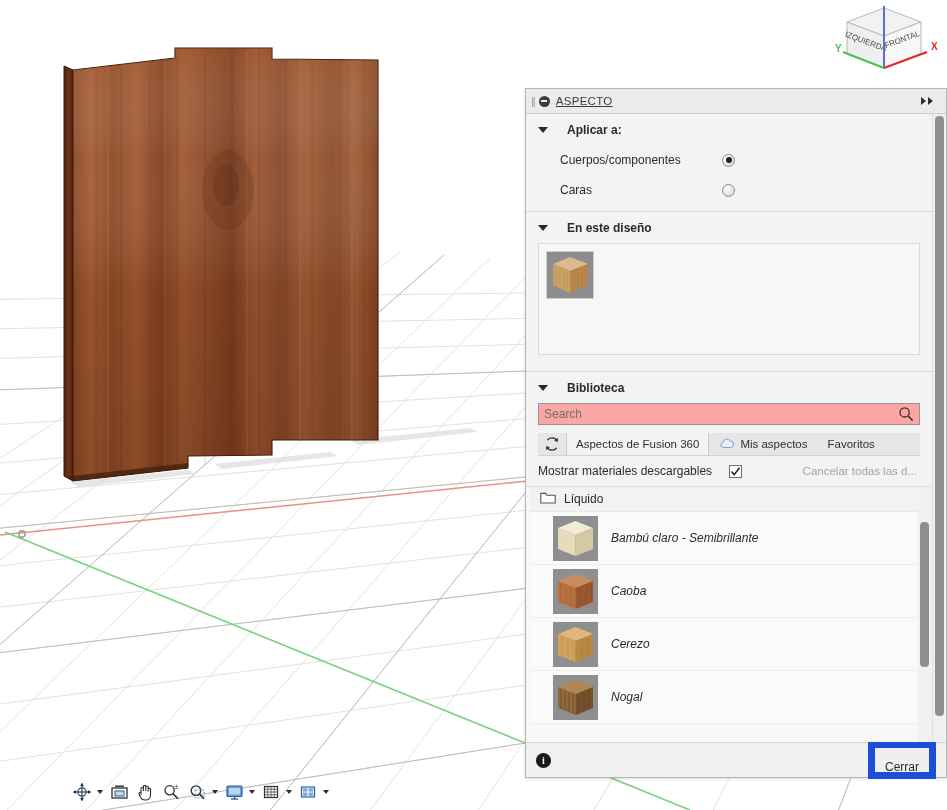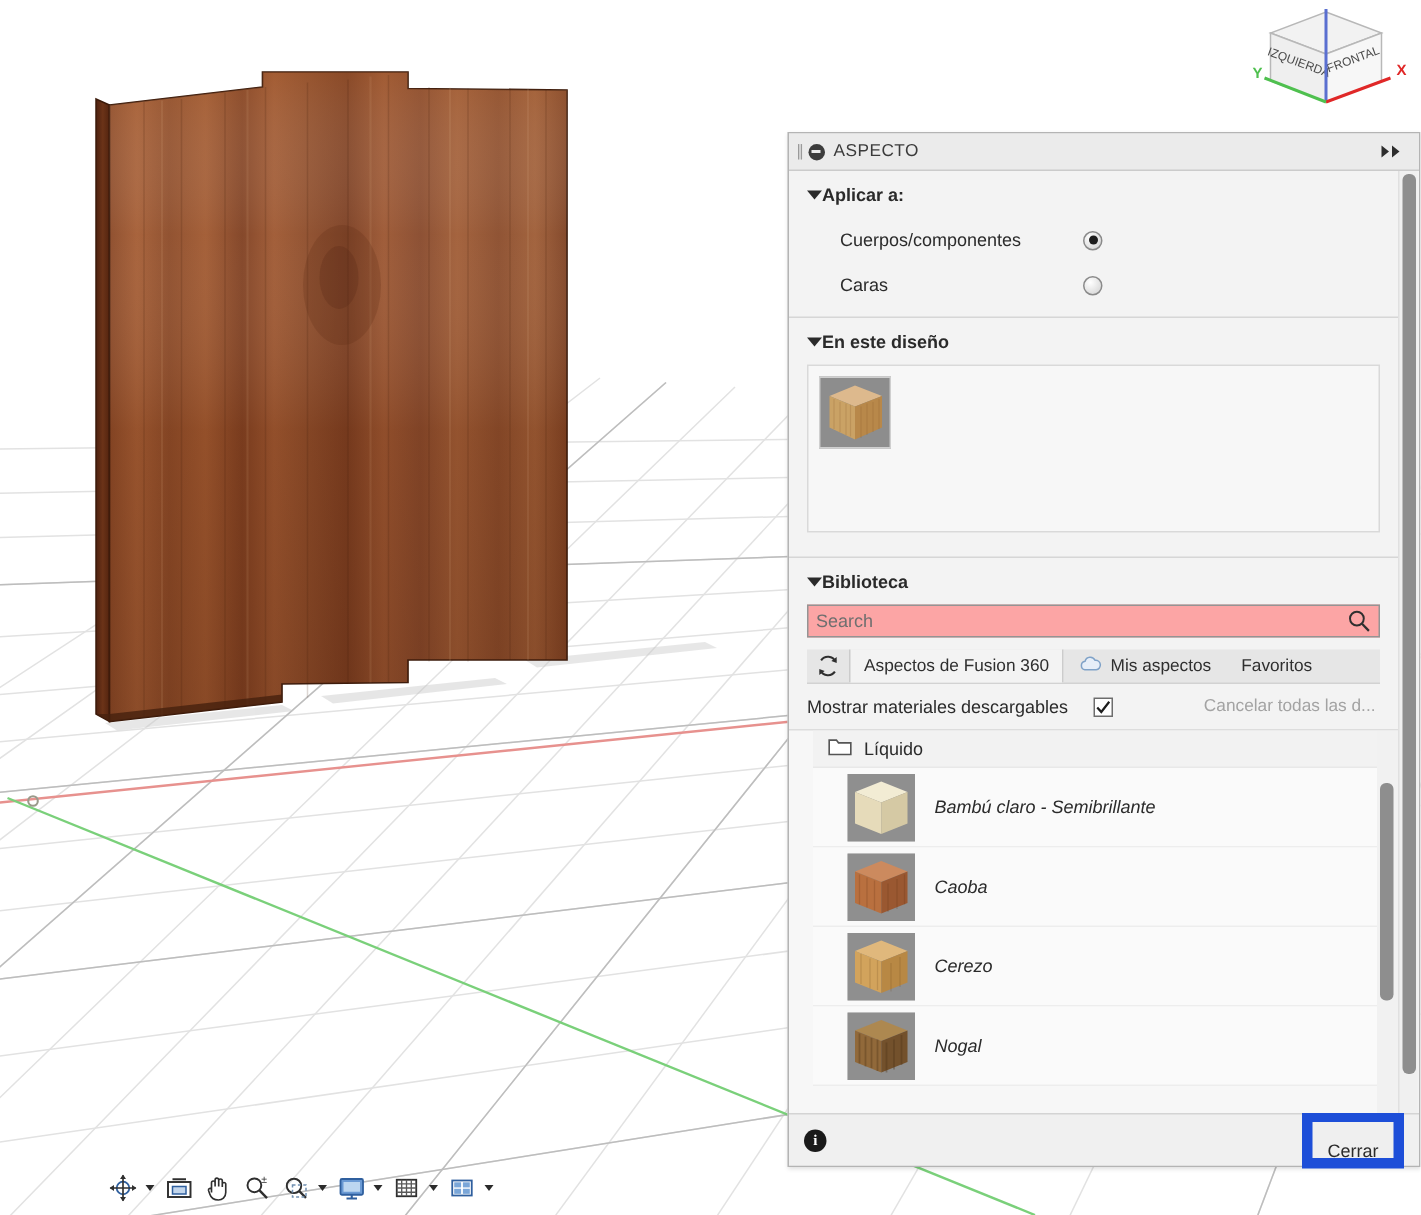--- a/index.html
+++ b/index.html
@@ -70,40 +70,40 @@
     color: #9a9a9a; font-size: 11px; letter-spacing: -1px;
     padding: 0 2px 0 0; cursor: move;
   }
   .pin-dot {
     width: 11px; height: 11px; border-radius: 50%;
     background: #3c3c3c; margin: 0 6px 0 2px;
     display:flex; align-items:center; justify-content:center;
     cursor: pointer; flex: 0 0 11px;
   }
   .pin-dot::after { content:""; display:block; width:6px; height:1.5px; background:#ebebeb; }
-  .panel-title { font-size: 11.5px; color: #3b3b3b; letter-spacing: .3px; flex: 1; }
+  .panel-title { font-size: 11.5px; color: #3b3b3b; letter-spacing: .3px; flex: 1; text-decoration: underline; }
   .expand-btn {
     display:flex; align-items:center; gap:0px; cursor:pointer; padding: 0 4px;
     color:#2d2d2d; font-size: 11px;
   }
 
   .panel-body {
     flex: 1; position: relative; overflow: hidden;
     display: flex; flex-direction: column;
     background: #f3f3f3;
   }
   .panel-scroll-area {
     flex: 1; overflow: hidden; position: relative;
     padding-right: 14px;
     display: flex; flex-direction: column;
   }
 
   
   .section-head {
-    display: flex; align-items: center; gap: 0;
+    display: flex; align-items: center; gap: 19px;
     padding: 9px 0 8px 12px;
     font-size: 12px; font-weight: bold; color: #2a2a2a;
     cursor: pointer; user-select:none;
   }
   .tri {
     width: 0; height: 0;
     border-left: 5px solid transparent; border-right: 5px solid transparent;
     border-top: 6.5px solid #2a2a2a;
   }
 
@@ -205,21 +205,21 @@
   }
 
   
   .lib-list {
     flex: 1; position: relative;
     background: #f7f7f7;
     border-top: 1px solid #dddddd;
     overflow: hidden;
     margin-bottom: 0;
   }
-  .lib-inner { position:absolute; left:16px; top:0; right: 14px; }
+  .lib-inner { position:absolute; left:4px; top:0; right: 14px; }
   .folder-row {
     height: 25px; display: flex; align-items: center; gap: 8px;
     padding-left: 10px; cursor: pointer;
     background: #f2f2f2;
     border-bottom: 1px solid #e8e8e8;
     font-size: 12px; color: #2b2b2b;
   }
   .mat-row {
     height: 53px; display: flex; align-items: center;
     padding-left: 23px; cursor: pointer;

